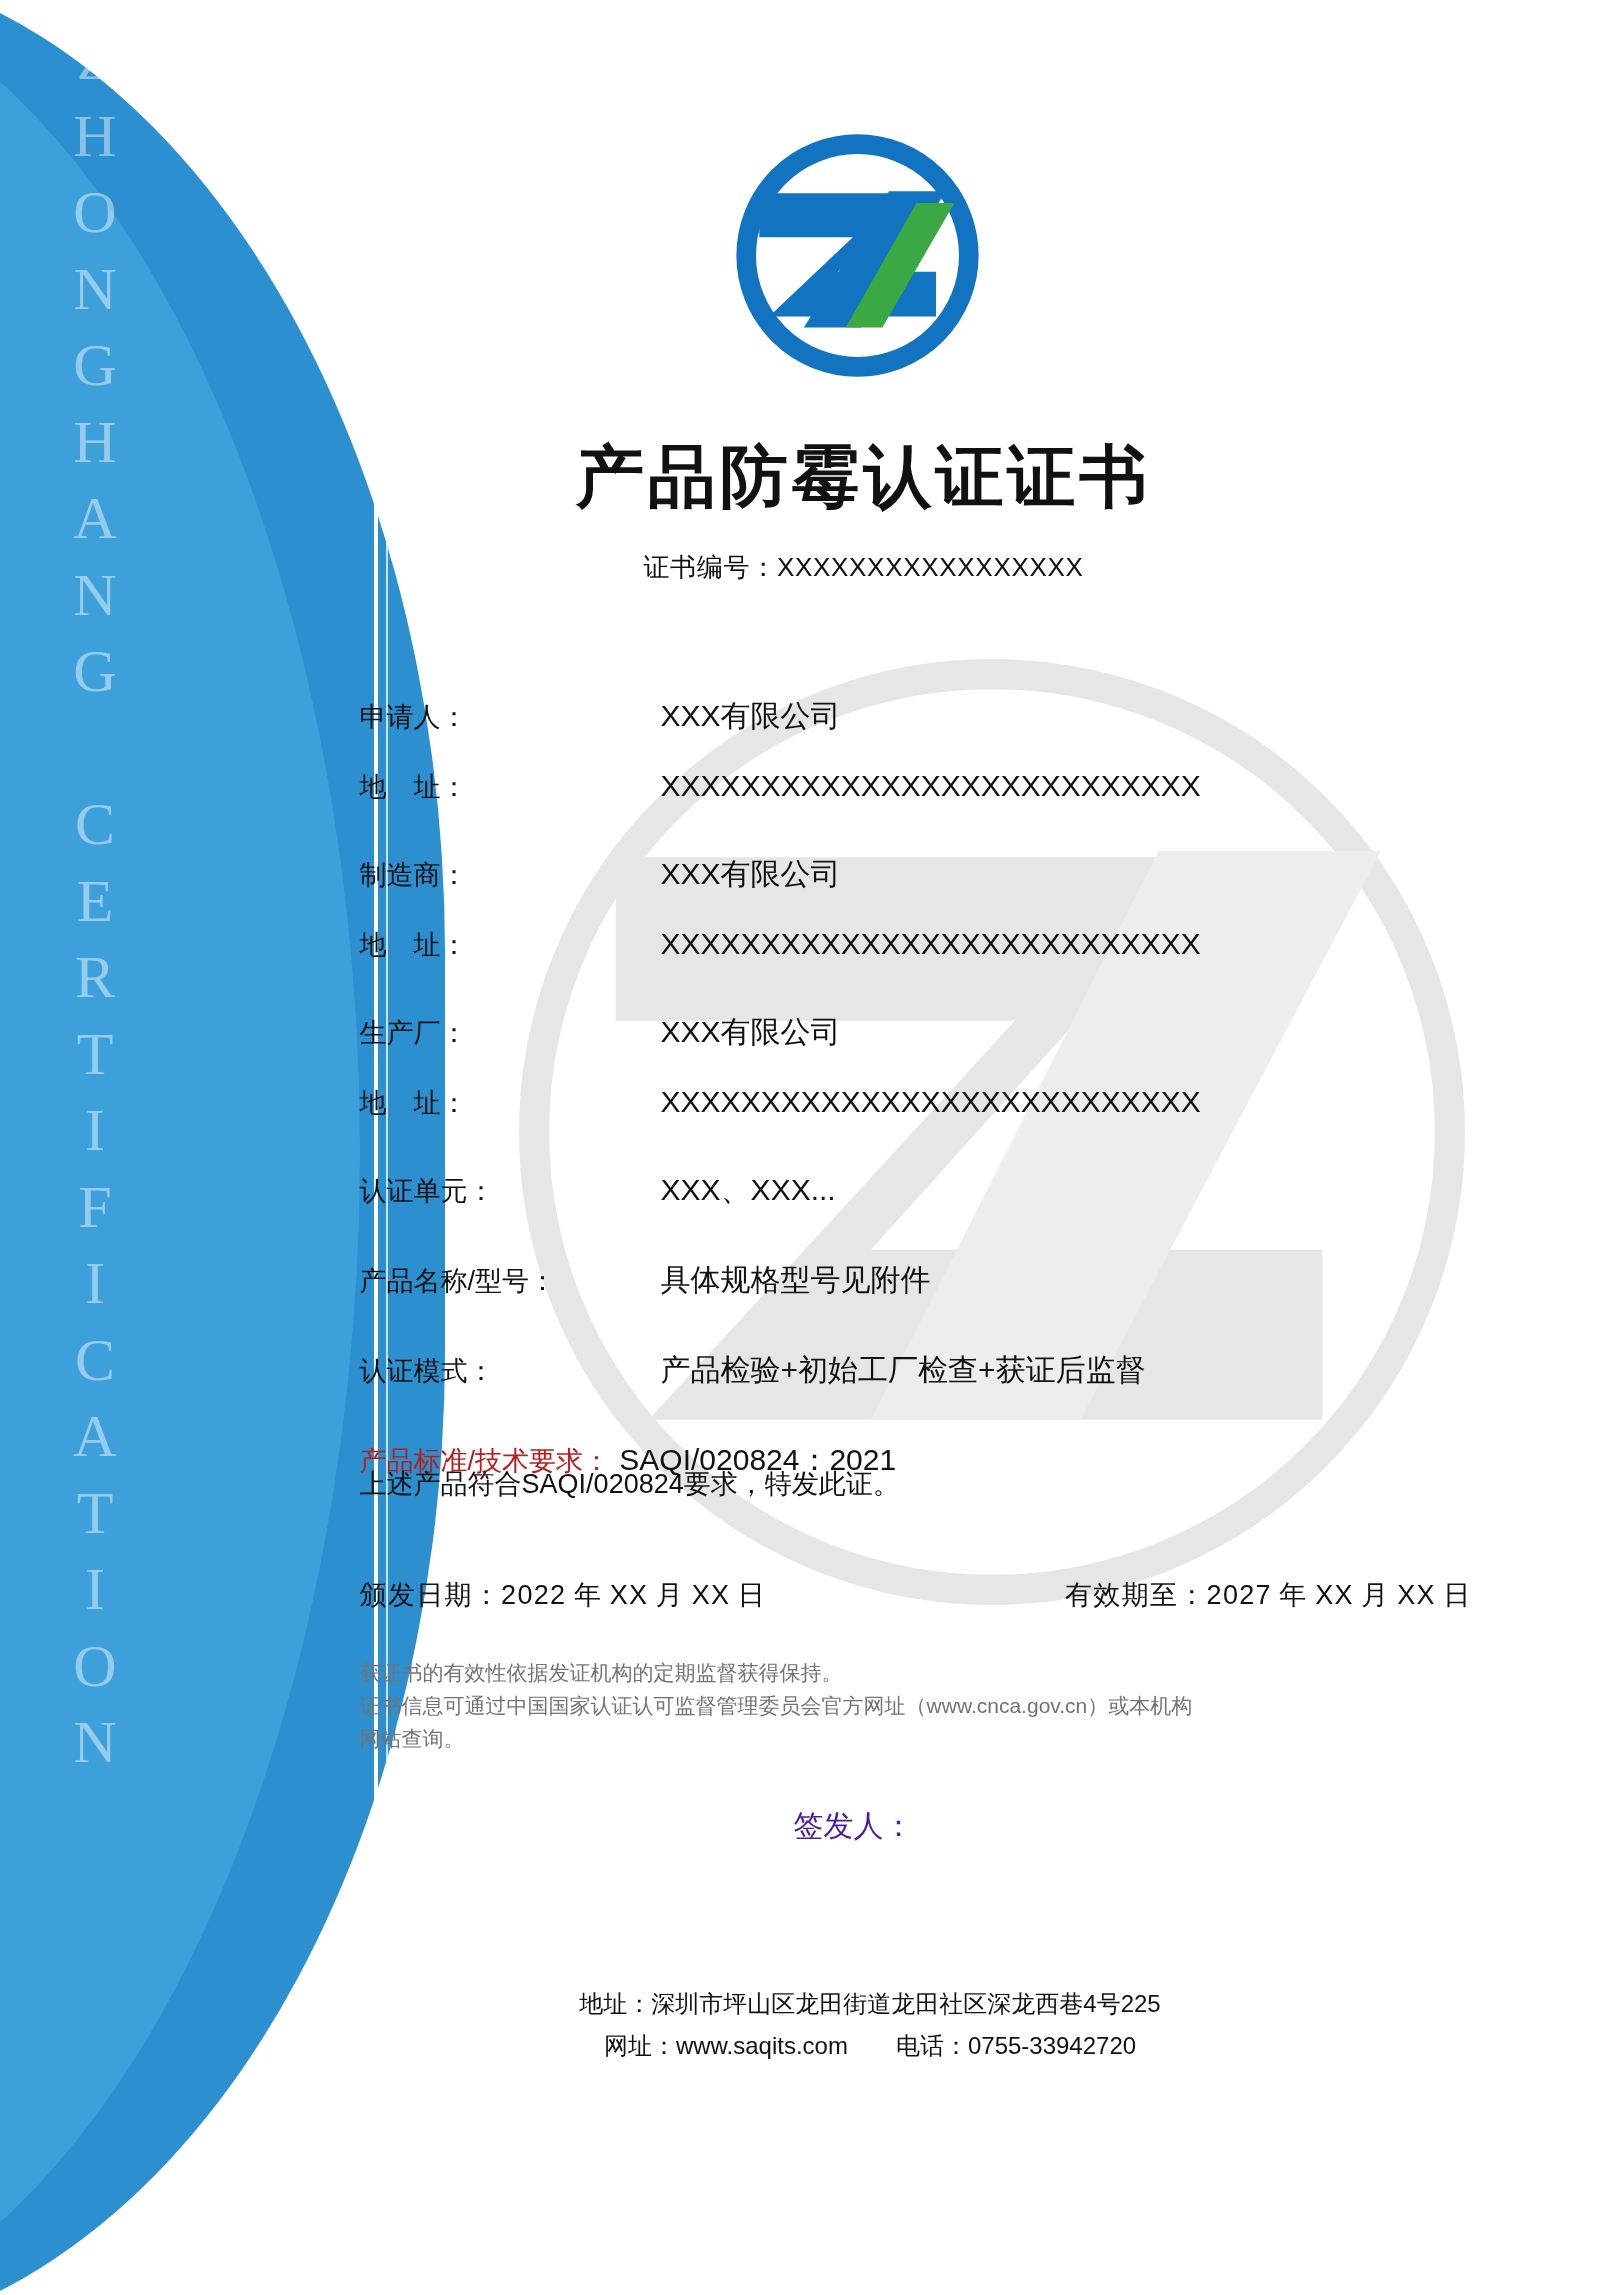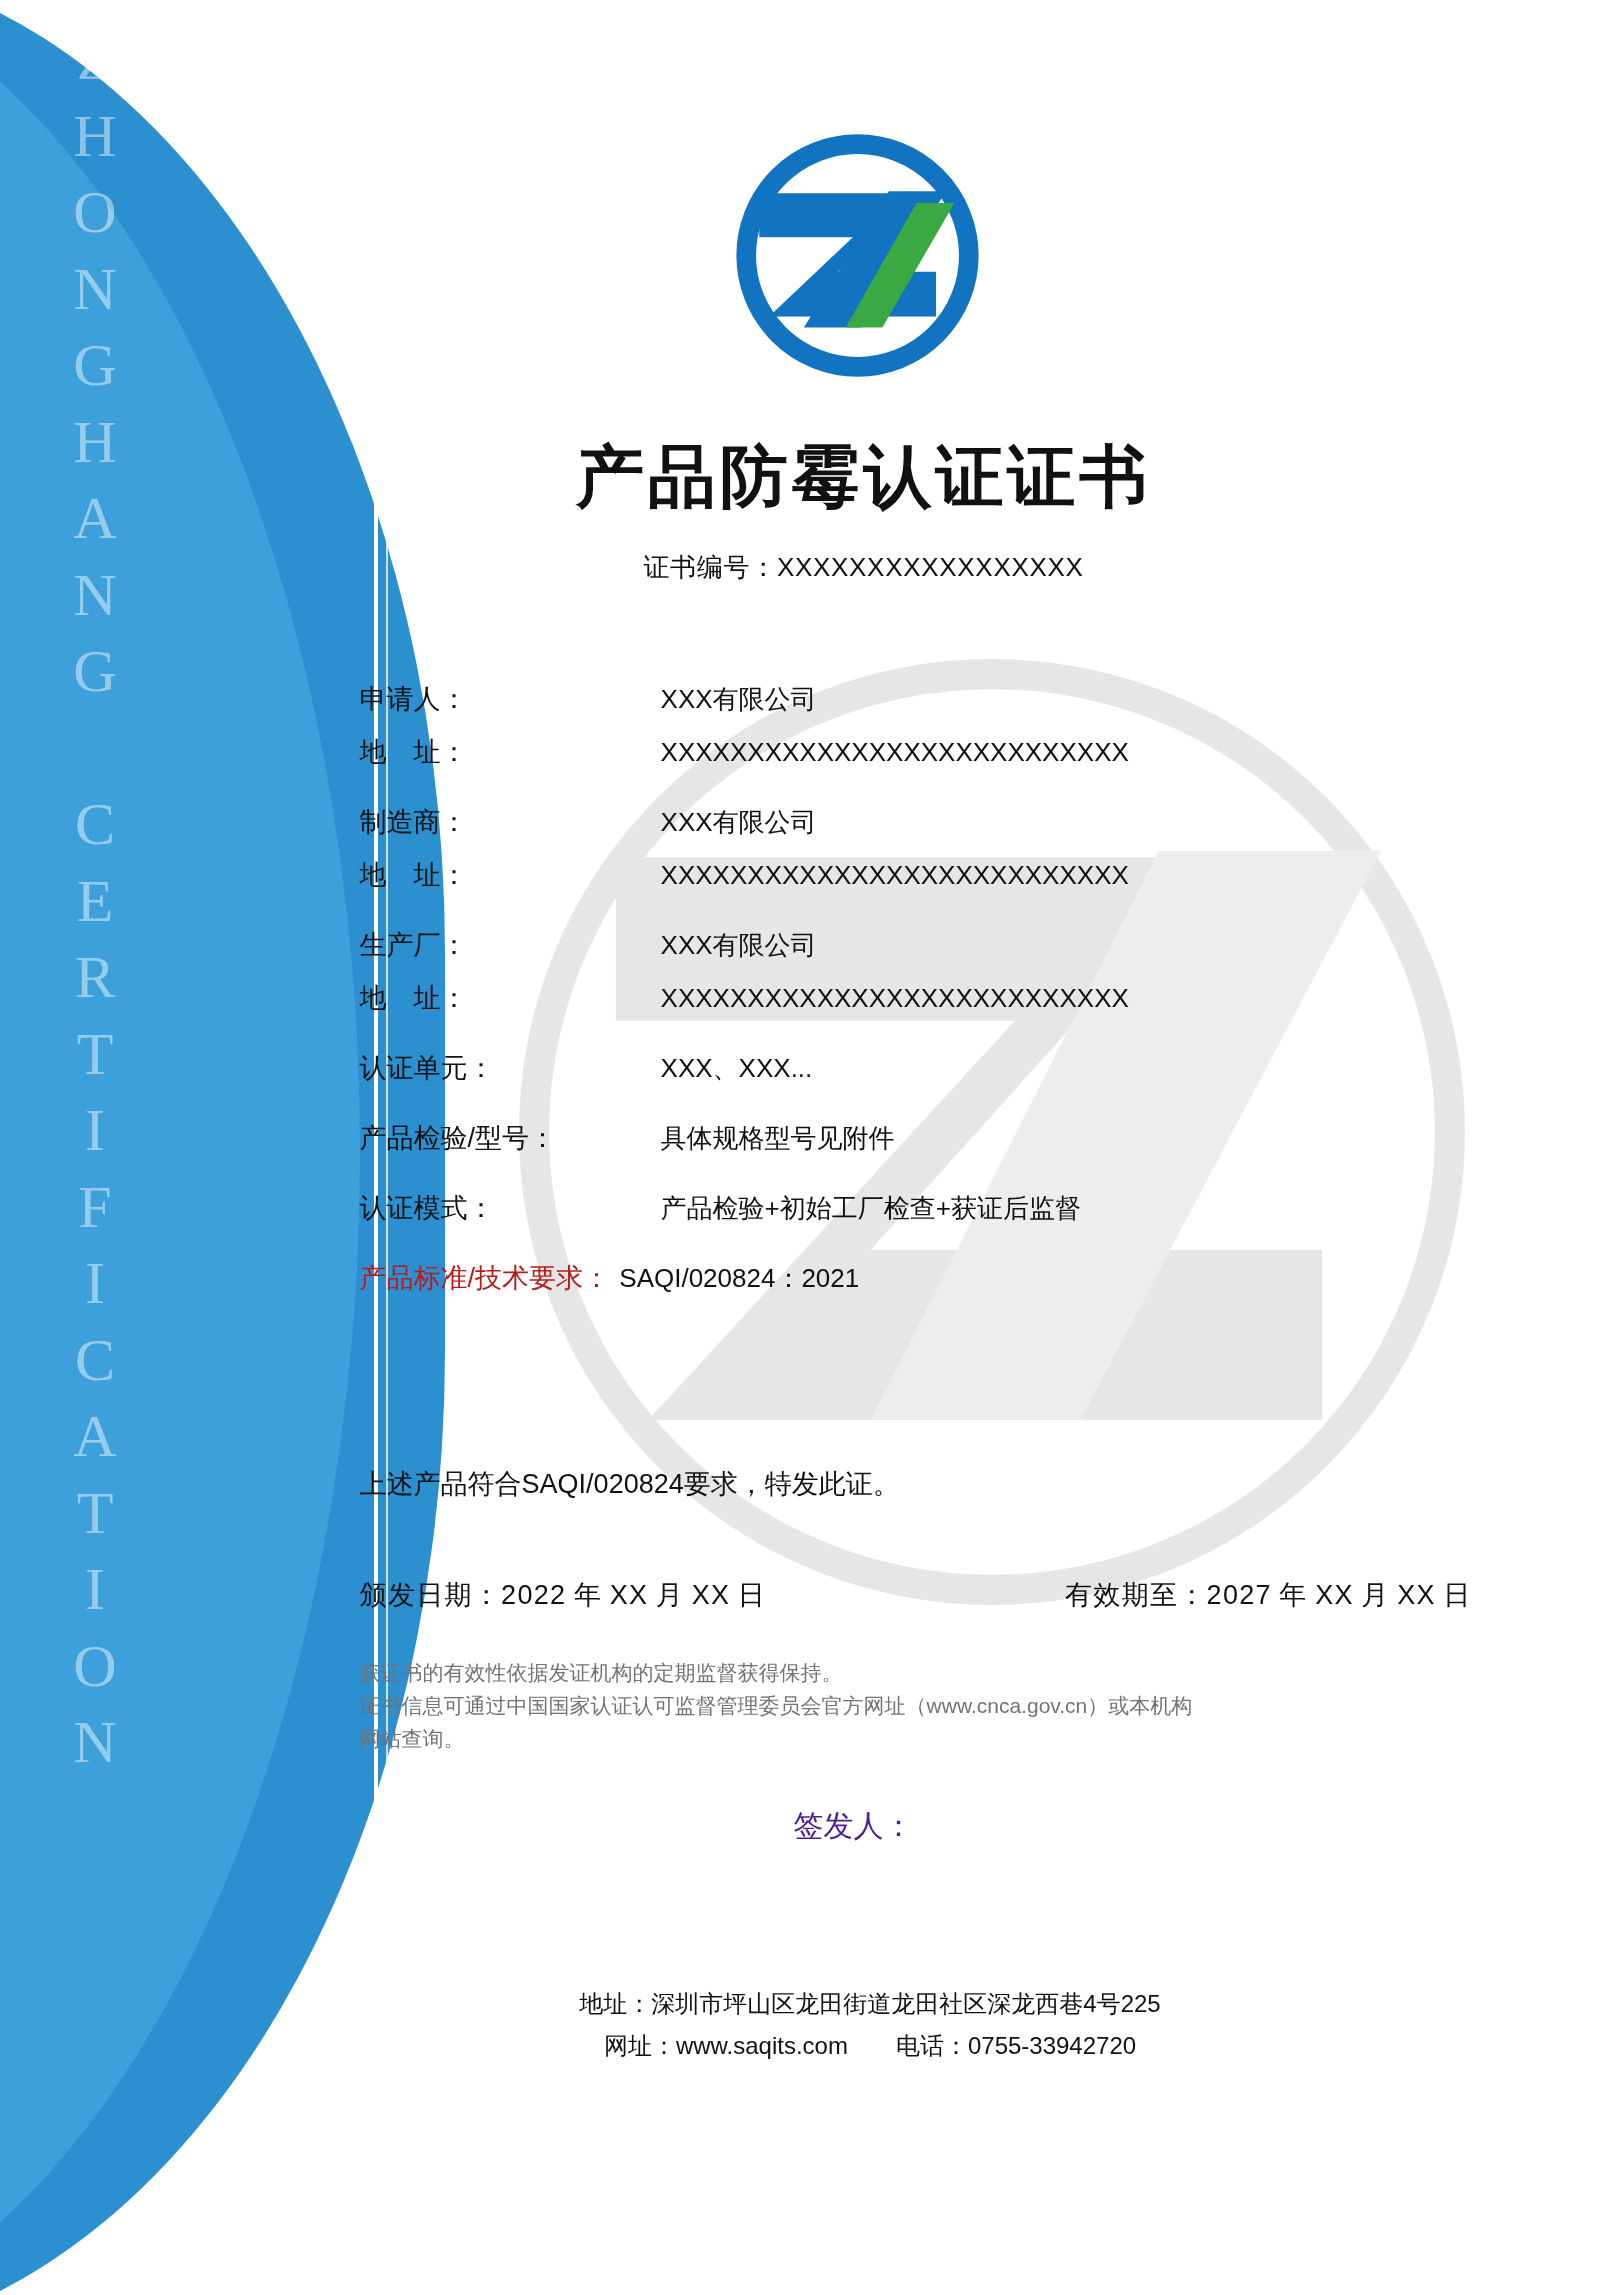--- a/index.html
+++ b/index.html
@@ -144,23 +144,24 @@
     margin-bottom: 17px;
   }
   .row.gap-after { margin-bottom: 34px; }
   .row-label {
     width: 301px;
     font-size: 27px;
     color: #111111;
     white-space: nowrap;
   }
   .row-value {
-    font-size: 26px;
+    font-size: 30px;
     color: #111111;
     white-space: nowrap;
+    margin-top: 15px;
   }
   .row-inline-label {
     font-size: 27px;
     color: #b91c1c;
     white-space: nowrap;
     margin-right: 9.2px;
   }
 
   .statement {
     position: absolute;
@@ -296,21 +297,21 @@
         <div class="row-label">地　址：</div>
         <div class="row-value">XXXXXXXXXXXXXXXXXXXXXXXXXXX</div>
       </div>
 
       <div class="row gap-after">
         <div class="row-label">认证单元：</div>
         <div class="row-value">XXX、XXX...</div>
       </div>
 
       <div class="row gap-after">
-        <div class="row-label">产品检验/型号：</div>
+        <div class="row-label">产品名称/型号：</div>
         <div class="row-value">具体规格型号见附件</div>
       </div>
 
       <div class="row gap-after">
         <div class="row-label">认证模式：</div>
         <div class="row-value">产品检验+初始工厂检查+获证后监督</div>
       </div>
 
       <div class="row">
         <div class="row-inline-label">产品标准/技术要求：</div>

